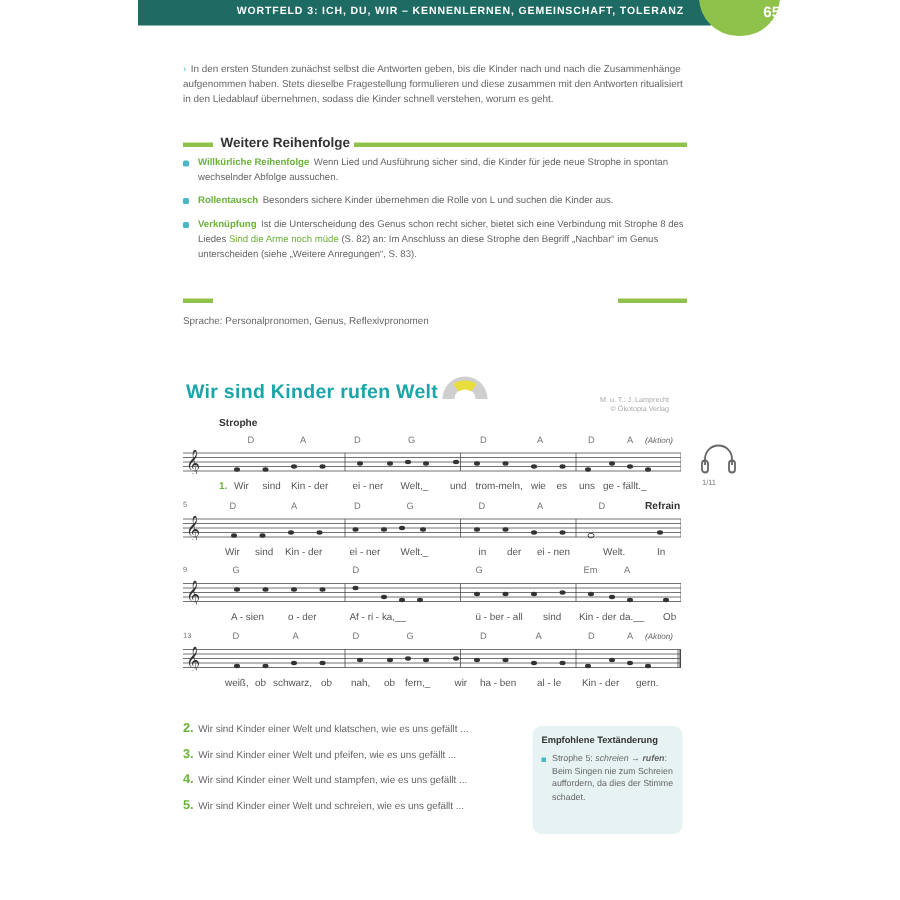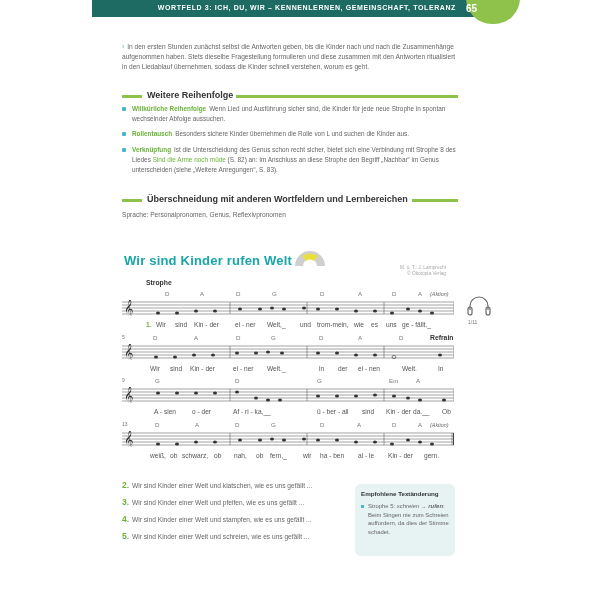--- a/index.html
+++ b/index.html
@@ -1,21 +1,21 @@
 <!DOCTYPE html>
 <html><head>
 <meta charset="utf-8">
 <style>
   html, body { margin:0; padding:0; }
   body { width:600px; height:600px; background:#ffffff; position:relative; overflow:hidden;
          font-family:"Liberation Sans", sans-serif; color:#555; }
   .header-bar { position:absolute; left:92px; top:0; width:382px; height:17px; background:#1e6b63; }
   .header-title { position:absolute; right:18px; top:4px; font-size:7px; font-weight:bold; color:#fff; letter-spacing:0.6px; white-space:nowrap; }
   .page-badge { position:absolute; left:466px; top:-14px; width:54px; height:38px; background:#8fc24a; border-radius:0 0 26px 26px; }
-  .page-num { position:absolute; left:0; right:0; top:17px; text-align:left; color:#fff; font-weight:bold; font-size:10px; }
+  .page-num { position:absolute; left:0; right:0; top:17px; text-align:right; color:#fff; font-weight:bold; font-size:10px; }
   .intro { position:absolute; left:122px; top:42px; width:340px; font-size:6.6px; line-height:10.2px; color:#666; }
   .intro .arrow { color:#49b7c4; margin-right:3px; }
   .section-head { position:absolute; left:122px; width:336px; height:12px; }
   .section-head .bar { position:absolute; top:5px; height:3px; background:#8fc24a; }
   .section-head .t { position:absolute; top:0; font-weight:bold; font-size:9px; color:#333; background:#fff; padding:0 3px; white-space:nowrap; }
   .bullets { position:absolute; left:122px; top:104px; width:340px; font-size:6.4px; line-height:10.2px; color:#666; }
   .bullets .item { position:relative; padding-left:10px; margin-bottom:5px; }
   .bullets .dot { position:absolute; left:0; top:3px; width:4px; height:4px; background:#49b7c4; border-radius:1px; }
   .bullets .key { color:#6bb23a; font-weight:bold; margin-right:3px; }
   .bullets .link { color:#6bb23a; }
@@ -76,21 +76,20 @@
     <span class="dot"></span>
     <span class="key">Verknüpfung</span><span>Ist die Unterscheidung des Genus schon recht sicher, bietet sich eine Verbindung mit Strophe 8 des Liedes</span>
     <span class="link">Sind die Arme noch müde</span>
     <span>(S. 82) an: Im Anschluss an diese Strophe den Begriff „Nachbar“ im Genus unterscheiden (siehe „Weitere Anregungen“, S. 83).</span>
   </div>
 </div>
 
 <div class="section-head" style="top:194px;">
   <div class="bar" style="left:0;width:20px;"></div>
   <div class="bar" style="left:290px;right:0;"></div>
-  <span class="t" style="left:22px;">Überschneidung mit anderen Wortfeldern und Lernbereichen</span>
 </div>
 <div class="sprache">Sprache: Personalpronomen, Genus, Reflexivpronomen</div>
 
 <div class="song-title">Wir sind Kinder rufen Welt</div>
 <svg class="cd-icon" width="34" height="18" viewBox="0 0 34 18">
   <path d="M2 16 A15 15 0 0 1 32 16 L24 16 A7 7 0 0 0 10 16 Z" fill="#cfcfcf"></path>
   <path d="M9 6 A15 15 0 0 1 25 6 L21 11 A7 7 0 0 0 13 11 Z" fill="#e9df3c"></path>
 </svg>
 <div class="credit">
   <div>M. u. T.: J. Lamprecht</div>

